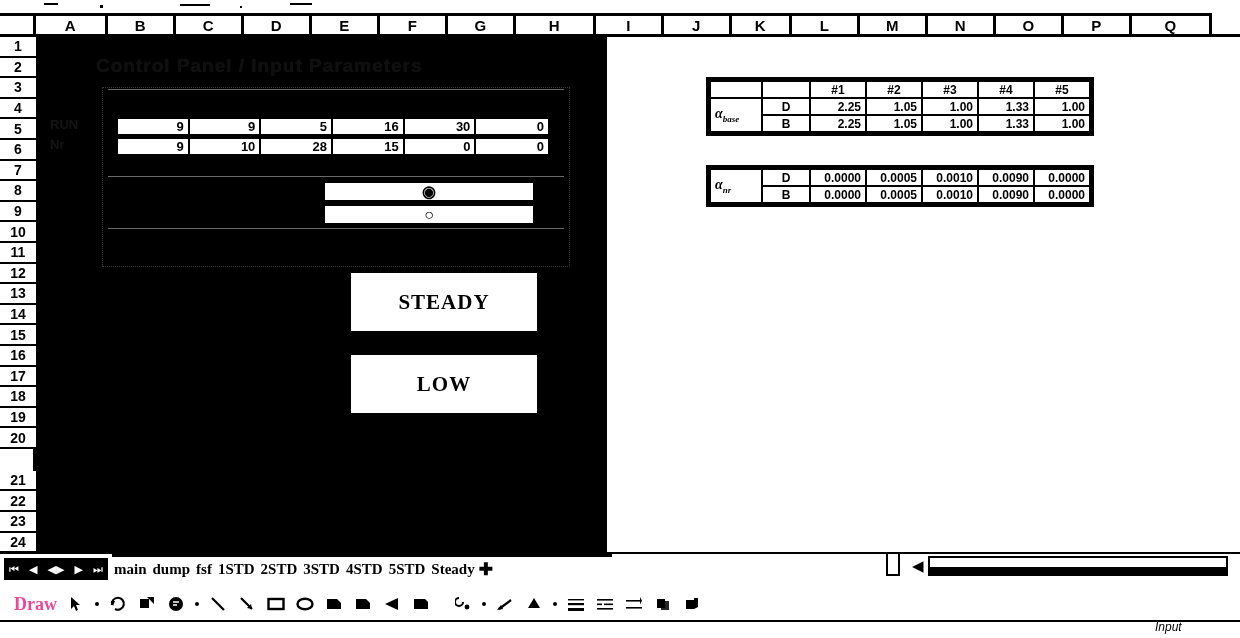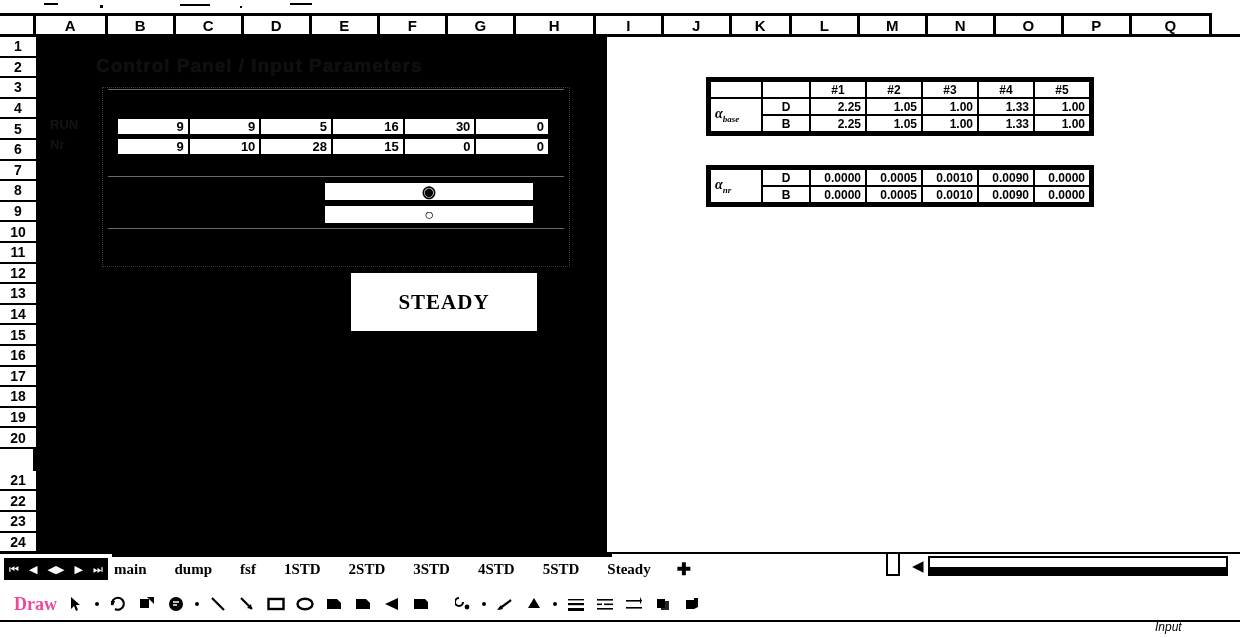--- a/index.html
+++ b/index.html
@@ -230,21 +230,21 @@
     justify-content: space-around;
     color: #fff;
     font-size: 11px;
   }
   #tabs {
     position: absolute;
     left: 112px; top: 3px;
     height: 24px;
     display: flex;
     align-items: center;
-    gap: 24px;
+    gap: 2px;
   }
   .tab {
     font-family: "Liberation Serif", serif;
     font-size: 15px;
     font-weight: bold;
     color: #000;
     padding: 0 2px;
     white-space: nowrap;
   }
   .tab-plus {
@@ -430,20 +430,23 @@
     </div>
     <div class="radio-box" style="left:288px;top:168px;">
       <span class="radio-glyph">○</span>
     </div>
 
   </div>
   <div id="black-region-edge"></div>
 
   <div class="macro-btn" style="top:273px;">
     <span>STEADY</span>
+  </div>
+  <div class="macro-btn" style="top:355px;">
+    <span>LOW</span>
   </div>
 
   <div class="param-table" style="left:706px;top:77px;">
     <table>
       <tbody>
           <tr>
         <td class="greek blank"></td>
         <td class="rowlabel blank"></td>
         <td class="colhead">#1</td>
         <td class="colhead">#2</td>

